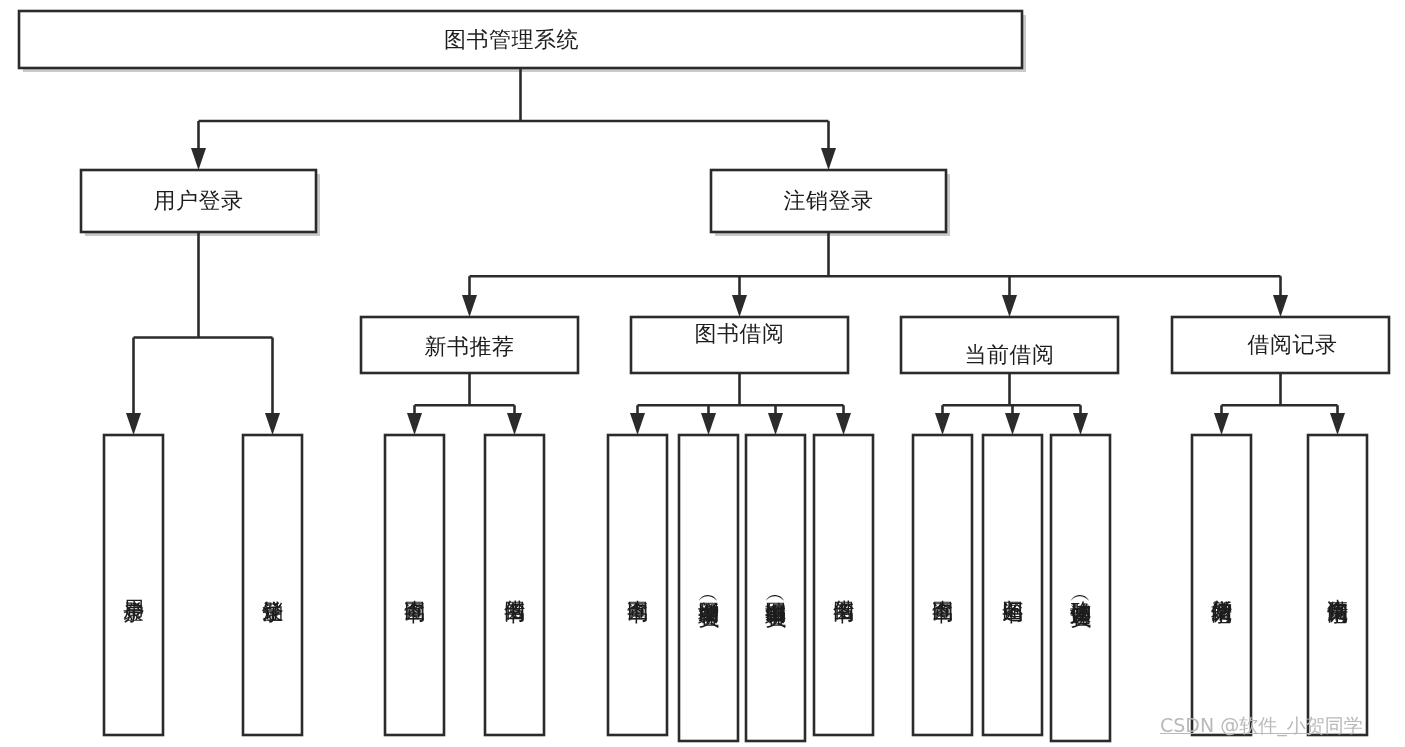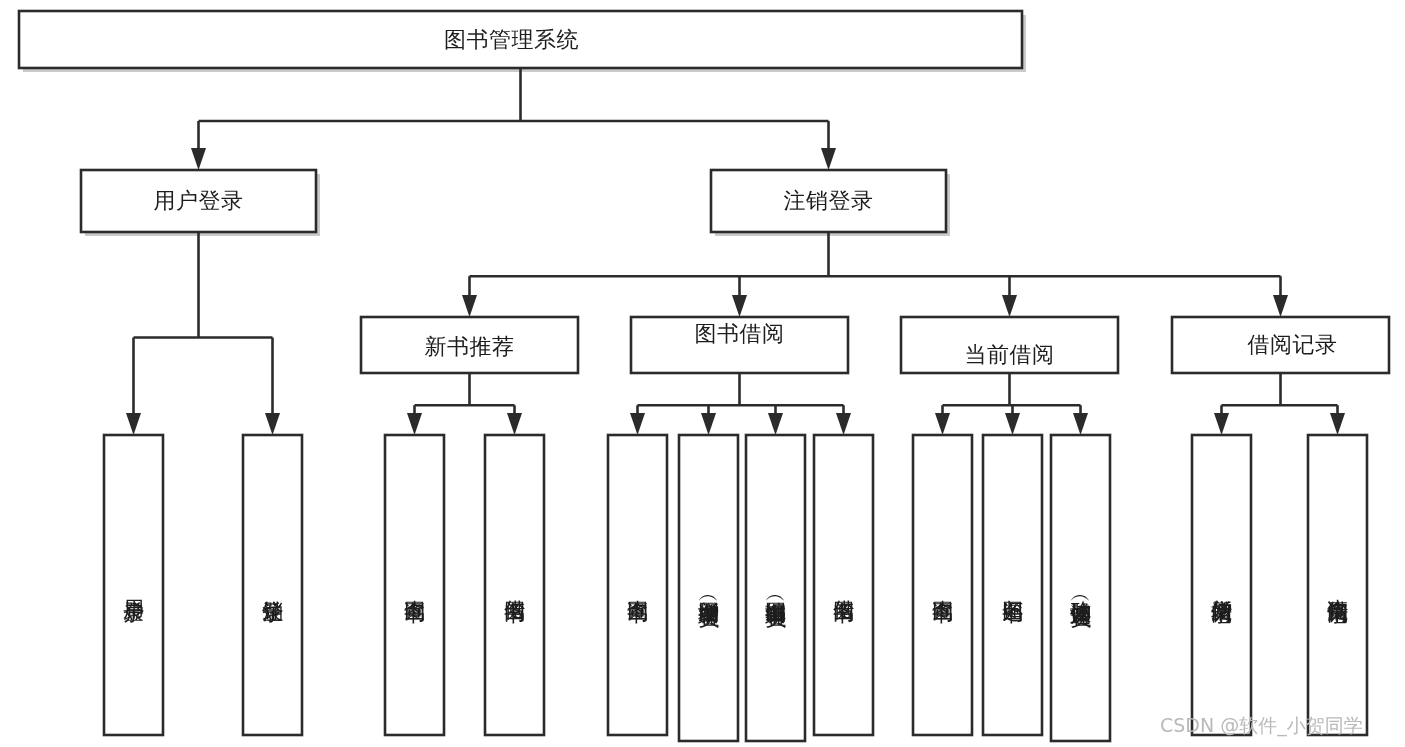--- a/index.html
+++ b/index.html
@@ -191,14 +191,14 @@
       <div class="node-label vertical" style="left: 608px; top: 435px; width: 59px; height: 300px;">查询图书</div>
       <div class="node-label vertical" style="left: 679px; top: 435px; width: 59px; height: 306px;">新增图书（管理员）</div>
       <div class="node-label vertical" style="left: 746px; top: 435px; width: 59px; height: 306px;">编辑图书（管理员）</div>
       <div class="node-label vertical" style="left: 814px; top: 435px; width: 59px; height: 300px;">借阅图书</div>
       <div class="node-label vertical" style="left: 913px; top: 435px; width: 59px; height: 300px;">查询图书</div>
       <div class="node-label vertical" style="left: 983px; top: 435px; width: 59px; height: 300px;">归还图书</div>
       <div class="node-label vertical" style="left: 1051px; top: 435px; width: 59px; height: 306px;">确认归还（管理员）</div>
       <div class="node-label vertical" style="left: 1192px; top: 435px; width: 59px; height: 300px;">新增借阅记录</div>
       <div class="node-label vertical" style="left: 1308px; top: 435px; width: 59px; height: 300px;">查询借阅记录</div>
     </div>
-  <div class="watermark" style="left:1160px; top:713px;">CSDN @软件_小贺同学</div>
+  <div class="watermark" style="left:1160px; top:713px;text-decoration:underline;">CSDN @软件_小贺同学</div>
 </div>
 
 </body></html>

